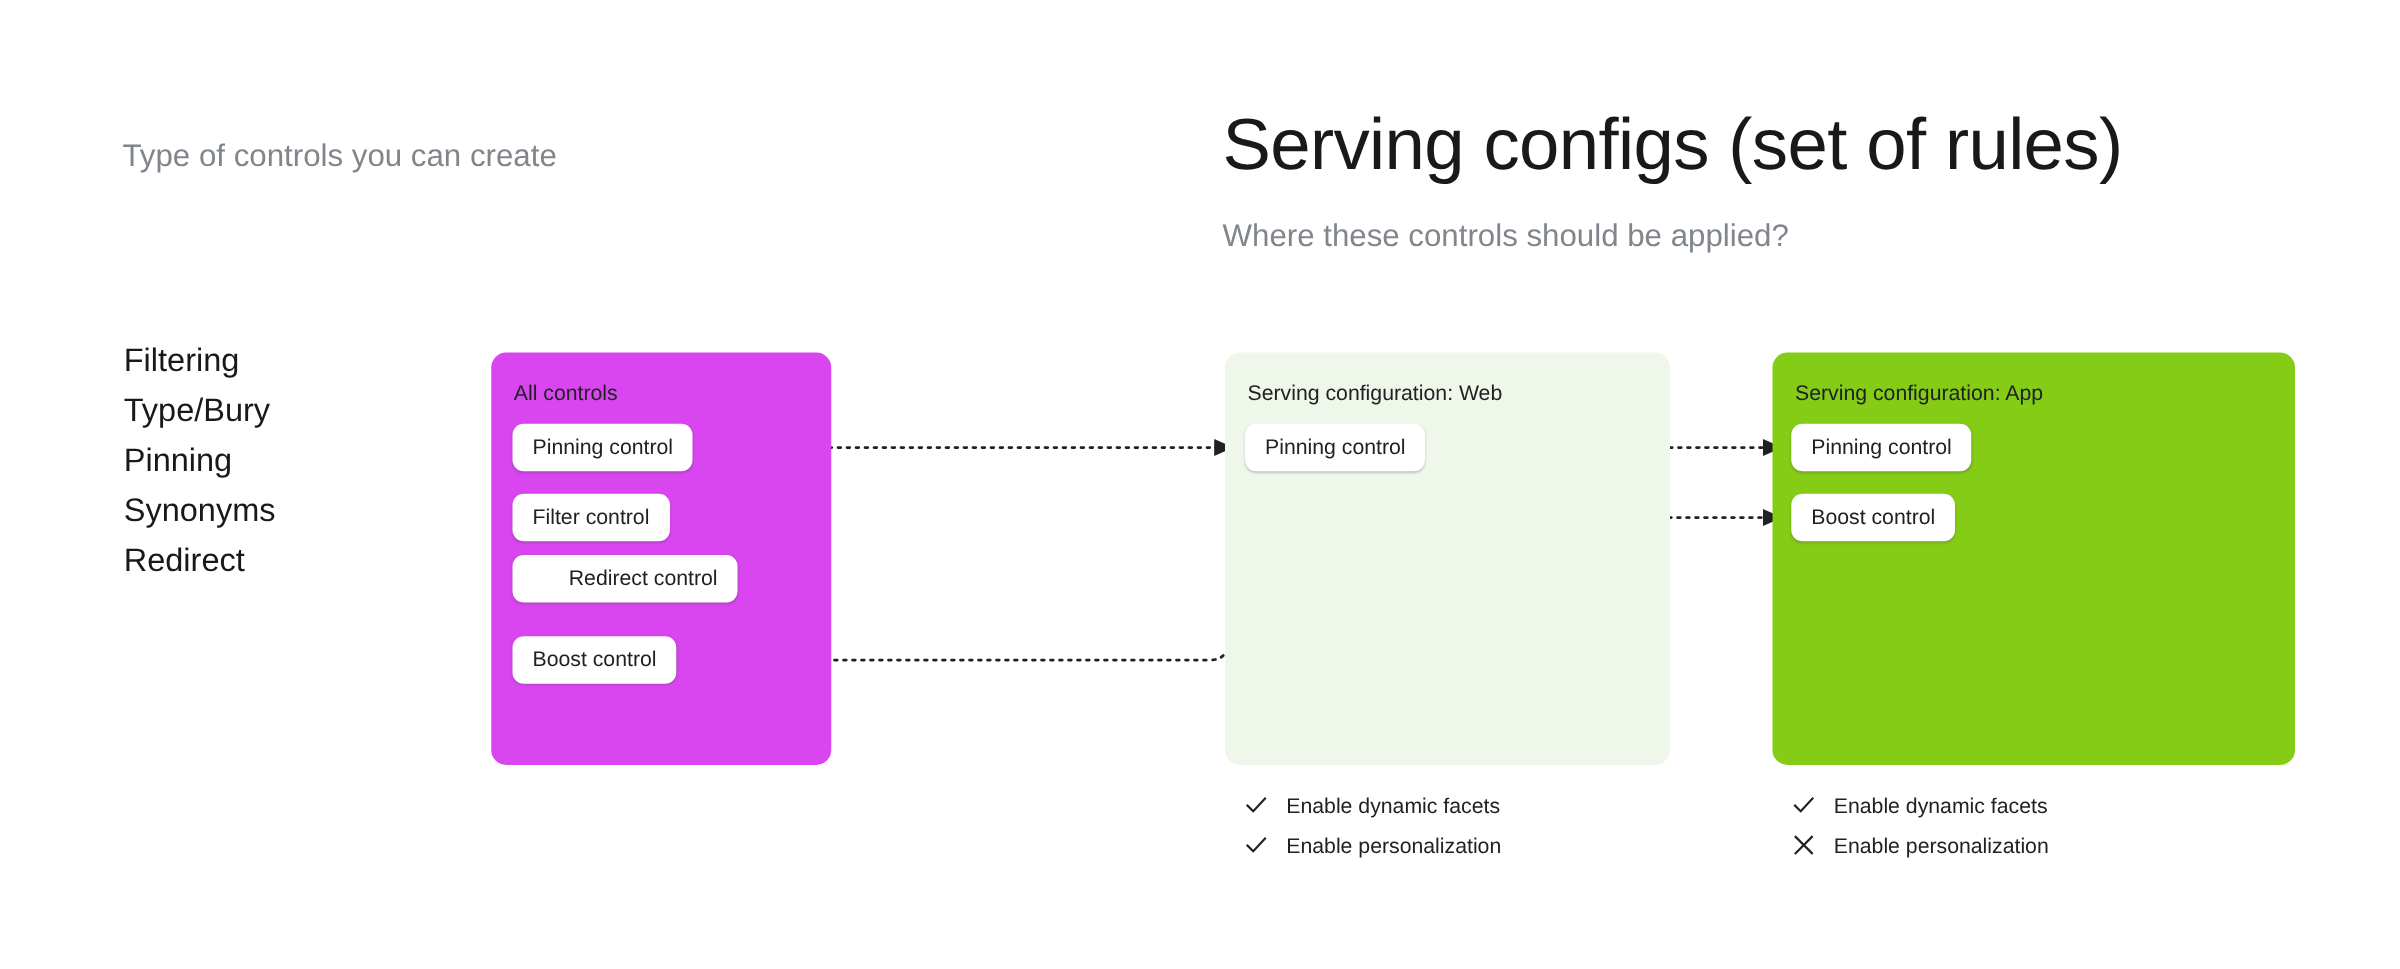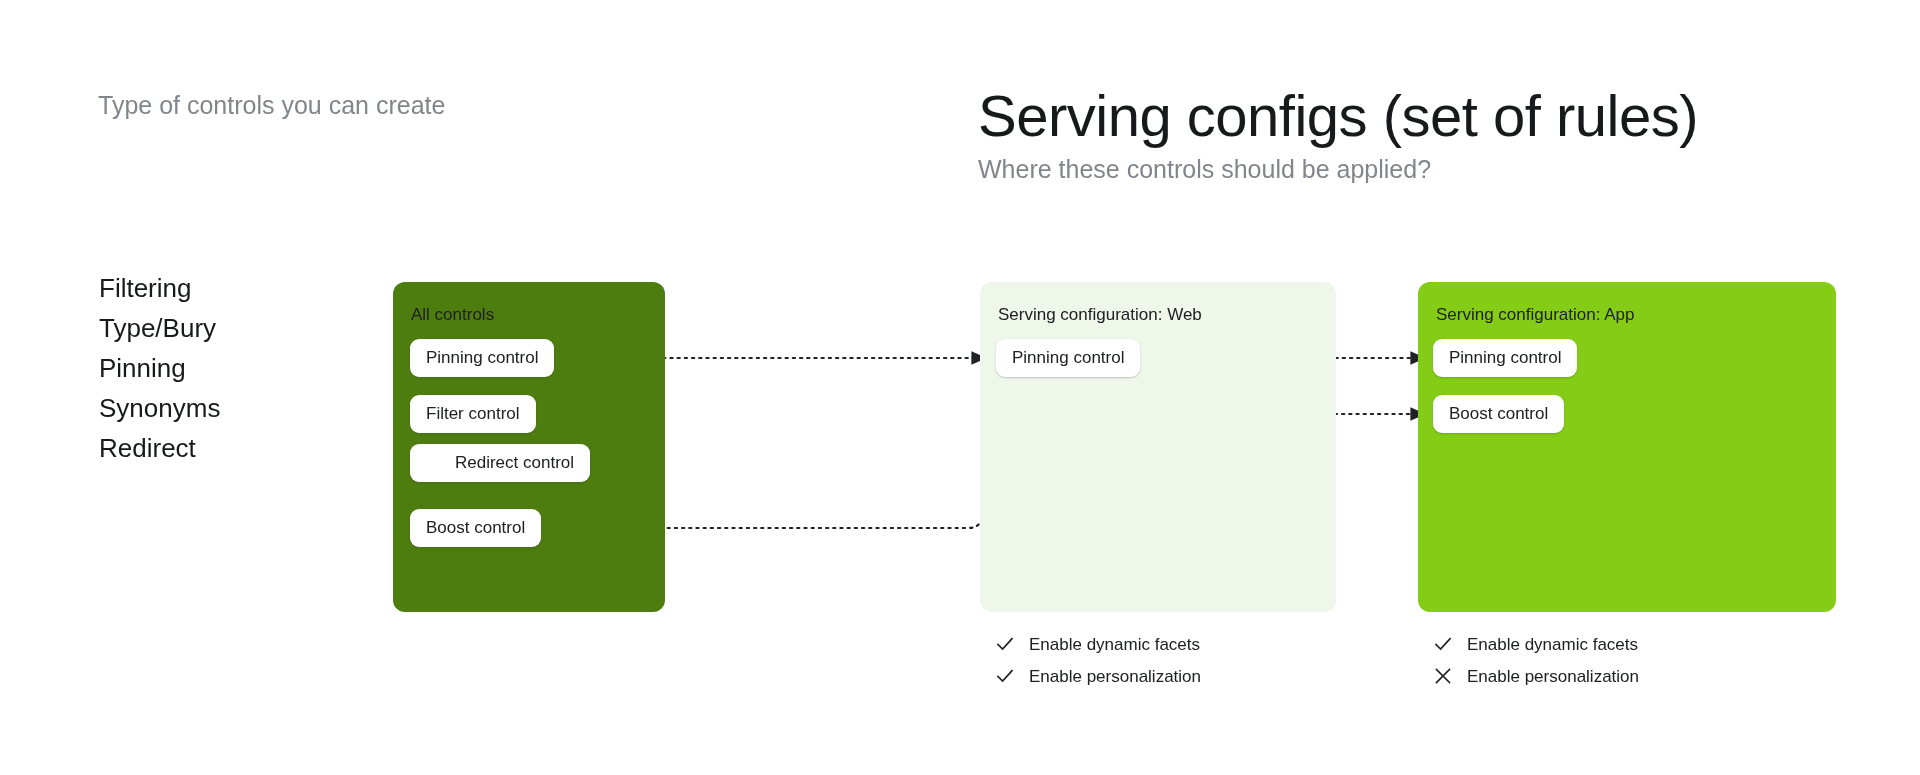--- a/index.html
+++ b/index.html
@@ -41,21 +41,21 @@
   .col-head h1 {
     margin: 0;
     font-weight: 400;
     font-size: 58px;
     line-height: 64px;
     letter-spacing: -0.5px;
     color: #18191a;
     white-space: nowrap;
   }
   .col-head p {
-    margin: 6px 0 0 0;
+    margin: 26px 0 0 0;
     font-weight: 400;
     font-size: 25px;
     line-height: 30px;
     color: #80868b;
     white-space: nowrap;
   }
 
   #head-left  { left: 98px;  top: 84px; }
   #head-right { left: 978px; top: 84px; }
 
@@ -87,21 +87,21 @@
     line-height: 22px;
     color: #202124;
     white-space: nowrap;
   }
 
   #panel-all {
     left: 393px;
     top: 282px;
     width: 272px;
     height: 330px;
-    background: #4d7c0f;
+    background: #d946ef;
   }
   #panel-web {
     left: 980px;
     top: 282px;
     width: 356px;
     height: 330px;
     background: #eff6ea;
   }
   #panel-app {
     left: 1418px;

